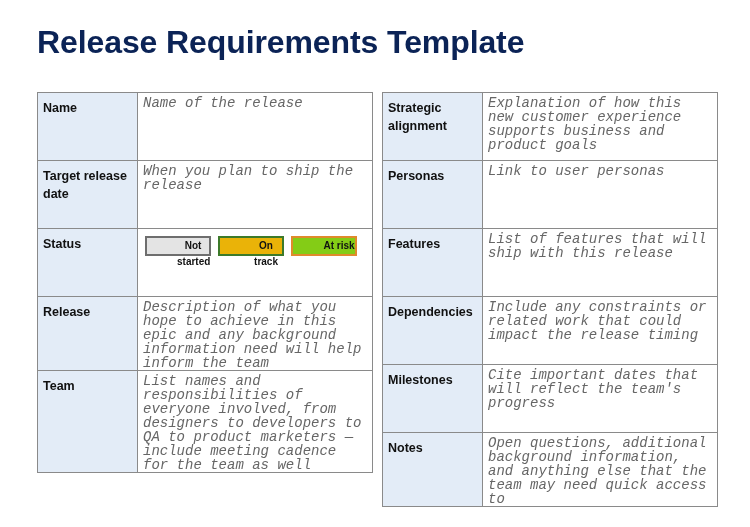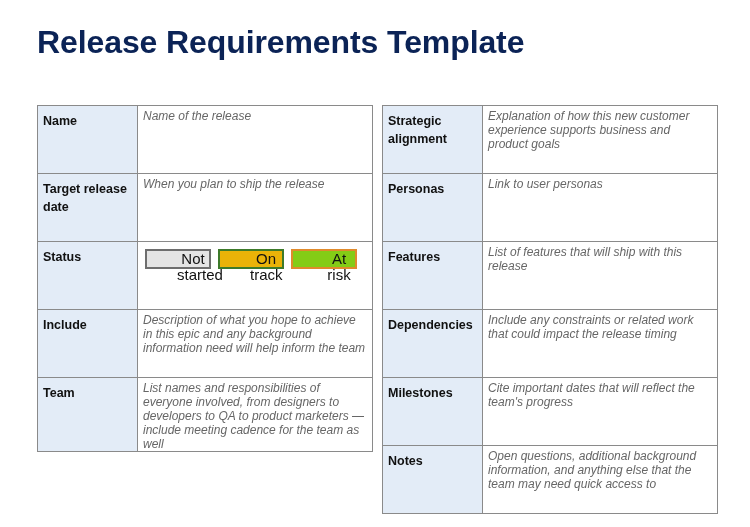--- a/index.html
+++ b/index.html
@@ -1,26 +1,26 @@
 <!DOCTYPE html>
 <html><head>
   <meta charset="utf-8">
   <style>
     html, body { margin:0; padding:0; background:#ffffff; }
     body { width:750px; height:527px; position:relative; overflow:hidden; font-family:"Liberation Sans", sans-serif; }
     .title { position:absolute; left:37px; top:24px; font-size:32px; font-weight:bold; color:#0b2356; margin:0; letter-spacing:-0.1px; }
-    table.req { position:absolute; top:105px; border-collapse:collapse; table-layout:fixed; }
+    table.req { position:absolute; top:92px; border-collapse:collapse; table-layout:fixed; }
     table.req.left { left:37px; width:336px; }
     table.req.right { left:382px; width:336px; }
     table.req td { border:1px solid #8a8a8a; height:68px; vertical-align:top; padding:0; box-sizing:border-box; }
     td.lbl { width:100px; background:#e3ecf7; }
     td.lbl span { display:block; padding:6px 5px 0 5px; font-size:12.5px; font-weight:bold; color:#111; line-height:18px; }
-    td.val span.desc { display:block; padding:3px 5px 0 5px; font-size:12px; font-style:italic; color:#666; line-height:14px; }
+    td.val span.desc { display:block; padding:3px 5px 0 5px; font-size:14px; font-style:italic; color:#666; line-height:14px;font-family:Liberation Mono, monospace; }
     .badges { display:flex; gap:7px; padding:7px 0 0 7px; }
-    .badge { font-size:15px; font-weight:normal; color:#111; height:20px; line-height:16px; box-sizing:border-box; text-align:center; border:2px solid;padding-left:30px; }
+    .badge { font-size:10px; font-weight:bold; color:#111; height:20px; line-height:16px; box-sizing:border-box; text-align:center; border:2px solid;padding-left:30px; }
     .badge.ns { width:66px; background:#e4e4e4; border-color:#6e6e6e; }
     .badge.ot { width:66px; background:#eab308; border-color:#3d7a2a; }
     .badge.ar { width:66px; background:#84cc16; border-color:#e08a2c; }
   </style>
 </head>
 <body>
 
 <h1 class="title">Release Requirements Template</h1>
 
 <table class="req left">
@@ -48,21 +48,21 @@
     <td class="val">
       <div class="badges">
         <div class="badge ns">Not started</div>
         <div class="badge ot">On track</div>
         <div class="badge ar">At risk</div>
       </div>
     </td>
   </tr>
   <tr>
     <td class="lbl">
-          <span>Include</span>
+          <span>Release</span>
         </td>
     <td class="val">
           <span class="desc">Description of what you hope to achieve in this epic and any background information need will help inform the team</span>
         </td>
   </tr>
   <tr>
     <td class="lbl">
           <span>Team</span>
         </td>
     <td class="val">

